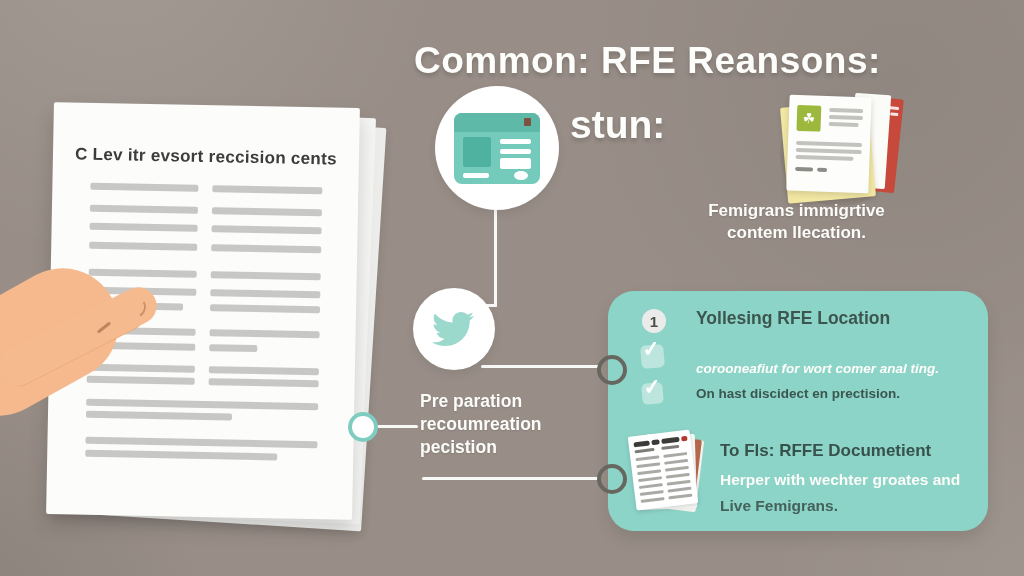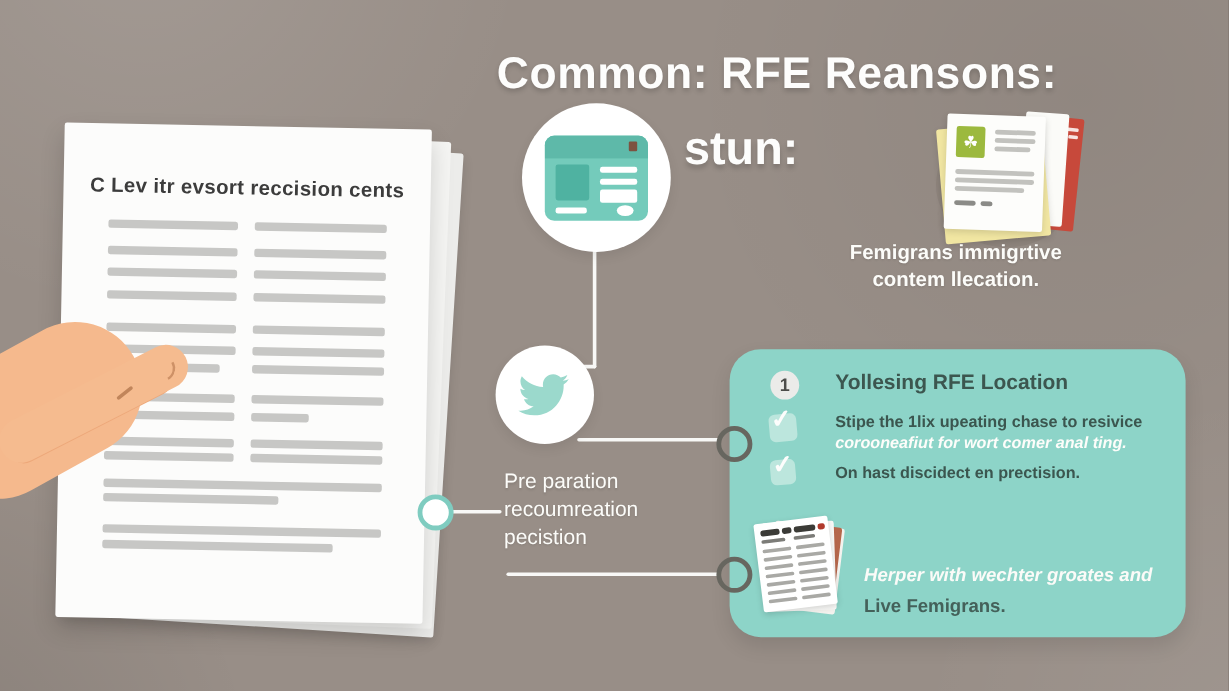--- a/index.html
+++ b/index.html
@@ -34,37 +34,37 @@
   .ring-teal{left:348px;top:412px;width:22px;height:22px;border-radius:50%;background:#fff;border:4px solid #7fccc0;}
   .ring-gray{width:22px;height:22px;border-radius:50%;border:4px solid #67665f;background:transparent;}
   
   .node-circle{border-radius:50%;background:#ffffff;box-shadow:0 4px 10px rgba(0,0,0,.08);}
   .browser{left:454px;top:113px;width:86px;height:71px;border-radius:8px;background:#74cbbb;overflow:hidden;}
   .bbar{position:absolute;left:0;top:0;width:100%;height:19px;background:#5eb9a9;}
   .bmark{position:absolute;right:9px;top:5px;width:7px;height:8px;background:#7d5240;border-radius:1px;}
   .bsq{position:absolute;left:9px;top:24px;width:28px;height:30px;background:#4fb2a1;border-radius:2px;}
   .bw{position:absolute;background:#ffffff;border-radius:2px;}
   
-  .prep-note{left:420px;top:390px;font-size:17.5px;font-weight:400;color:#fcfcf9;line-height:1.3;
+  .prep-note{left:420px;top:390px;font-size:17.5px;font-weight:700;color:#fcfcf9;line-height:1.3;
      white-space:pre-line;text-shadow:0 1px 2px rgba(0,0,0,.12);}
   .docs-note{left:689px;top:200px;width:215px;text-align:center;font-size:17px;font-weight:600;
      color:#fcfcf9;line-height:1.3;white-space:pre-line;text-shadow:0 1px 2px rgba(0,0,0,.12);}
   
   .panel{left:608px;top:291px;width:380px;height:240px;border-radius:26px;background:#8dd4c8;
      box-shadow:0 8px 16px rgba(0,0,0,.10);}
   .num-circle{position:absolute;left:34px;top:18px;width:24px;height:24px;border-radius:50%;background:#ebebe9;
      display:flex;align-items:center;justify-content:center;font-size:15px;font-weight:700;color:#4c4c4a;}
   .p-h1{position:absolute;left:88px;top:17px;font-size:17.5px;font-weight:700;color:#3c564f;}
   .chk{position:absolute;background:#bce6dd;border-radius:5px;transform:rotate(-5deg);}
   .chk .mark{position:absolute;left:2px;top:-8px;font-size:21px;font-weight:800;color:#fdfdfc;}
   .p-t1a{position:absolute;left:88px;top:53px;font-size:13.5px;font-weight:600;color:#3b564f;}
   .p-t1b{position:absolute;left:88px;top:70px;font-size:13.5px;font-weight:700;color:#fdfdfa;font-style:italic;}
   .p-t2{position:absolute;left:88px;top:95px;font-size:13.5px;font-weight:600;color:#3b564f;}
   .p-h2{position:absolute;left:112px;top:150px;font-size:17px;font-weight:700;color:#37514b;}
-  .p-t3{position:absolute;left:112px;top:180px;font-size:15.5px;font-weight:700;color:#fbfbf8;font-style:italic;}
+  .p-t3{position:absolute;left:112px;top:180px;font-size:15.5px;font-weight:700;color:#fbfbf8;}
   .p-t4{position:absolute;left:112px;top:206px;font-size:15.5px;font-weight:600;color:#44615a;}
   
   .mini-docs{left:18px;top:138px;width:95px;height:95px;}
   .msheet{position:absolute;border-radius:2px;}
   
   .docs-stack{left:778px;top:88px;width:155px;height:120px;}
   .ghost{position:absolute;left:2px;top:14px;width:118px;height:104px;border-radius:50%;background:rgba(60,50,40,.08);}
   .red-book{position:absolute;left:94px;top:10px;width:27px;height:94px;background:#c7493b;transform:rotate(6deg);border-radius:2px;}
   .red-stripe{position:absolute;left:3px;top:0;width:4px;height:100%;background:#a23026;}
   .red-dash{position:absolute;right:4px;height:3px;background:rgba(255,255,255,.85);border-radius:1px;}
@@ -157,21 +157,20 @@
   <div class="abs prep-note">Pre paration
 recoumreation
 pecistion</div>
 
   <div class="abs panel">
     <div class="num-circle">1</div>
     <div class="p-h1">Yollesing RFE Location</div>
     <div class="chk" style="left:33px;top:54px;width:23px;height:23px;">
       <span class="mark">✓</span>
     </div>
-    <div class="p-t1a">Stipe the 1lix upeating chase to resivice</div>
     <div class="p-t1b">corooneafiut for wort comer anal ting.</div>
     <div class="chk" style="left:34px;top:92px;width:21px;height:21px;">
       <span class="mark">✓</span>
     </div>
     <div class="p-t2">On hast discidect en prectision.</div>
 
     <div class="abs mini-docs">
       <div class="msheet" style="left:16px;top:8px;width:58px;height:72px;background:#f4f2ee;transform:rotate(7deg);"></div>
       <div class="msheet" style="left:58px;top:10px;width:14px;height:66px;background:#b5674b;transform:rotate(7deg);"></div>
       <div class="msheet" style="left:10px;top:6px;width:60px;height:74px;background:#fafaf8;transform:rotate(-2deg);"></div>
@@ -191,20 +190,21 @@
           <div style="position: absolute; left: 5px; top: 43px; width: 24px; height: 2.5px; background: rgb(169, 169, 165); border-radius: 2px;"></div>
           <div style="position: absolute; left: 33px; top: 43px; width: 24px; height: 2.5px; background: rgb(169, 169, 165); border-radius: 2px;"></div>
           <div style="position: absolute; left: 5px; top: 50px; width: 24px; height: 2.5px; background: rgb(169, 169, 165); border-radius: 2px;"></div>
           <div style="position: absolute; left: 33px; top: 50px; width: 24px; height: 2.5px; background: rgb(169, 169, 165); border-radius: 2px;"></div>
           <div style="position: absolute; left: 5px; top: 57px; width: 24px; height: 2.5px; background: rgb(169, 169, 165); border-radius: 2px;"></div>
           <div style="position: absolute; left: 33px; top: 57px; width: 24px; height: 2.5px; background: rgb(169, 169, 165); border-radius: 2px;"></div>
           <div style="position: absolute; left: 5px; top: 64px; width: 24px; height: 2.5px; background: rgb(169, 169, 165); border-radius: 2px;"></div>
           <div style="position: absolute; left: 33px; top: 64px; width: 24px; height: 2.5px; background: rgb(169, 169, 165); border-radius: 2px;"></div>
         </div>
     </div>
+    <div class="p-h2">To Fls: RFFE Documetient</div>
     <div class="p-t3">Herper with wechter groates and</div>
     <div class="p-t4">Live Femigrans.</div>
   </div>
 
   <div class="abs ring-gray" style="left:597px;top:355px;"></div>
   <div class="abs ring-gray" style="left:597px;top:464px;"></div>
 
   <div class="abs docs-stack">
     <div class="ghost"></div>
     <div class="red-book">

